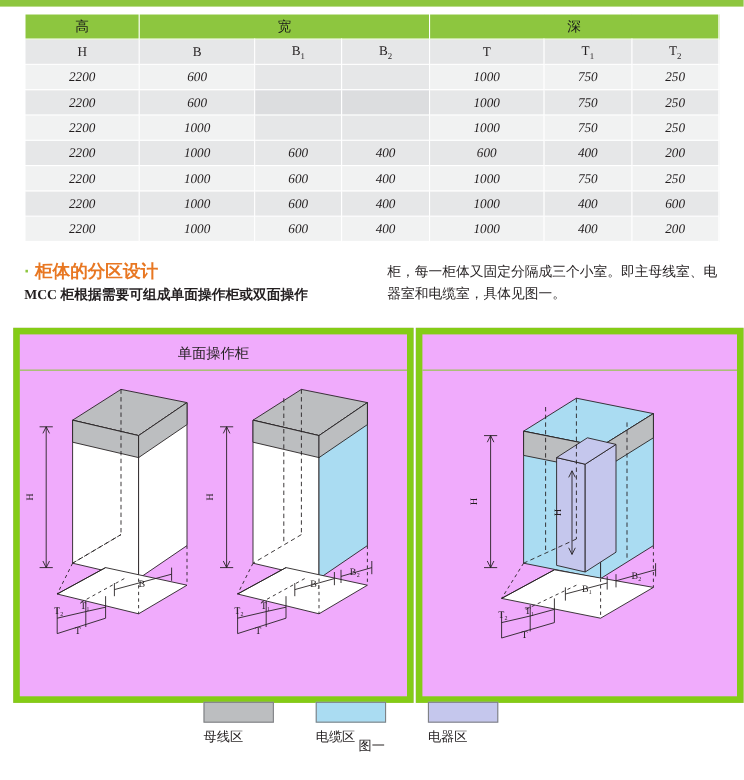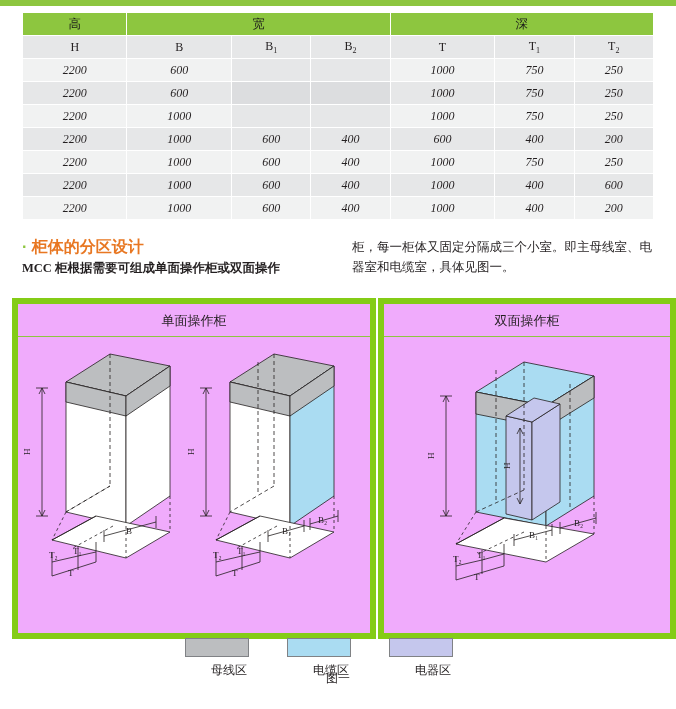--- a/index.html
+++ b/index.html
@@ -89,21 +89,21 @@
     font-family:"Liberation Serif", serif;
   }
   .panel-sep{
     position:absolute;left:0;top:32px;width:100%;height:1px;
     background:#8dc63f;
   }
   
   .legend{
     position:absolute;left:0;top:638px;width:676px;height:46px;
   }
-  .legend-item{position:absolute;text-align:right;}
+  .legend-item{position:absolute;text-align:left;}
   .swatch{
     width:62px;height:17px;border:1px solid #808285;margin:0 auto;
   }
   .legend-label{
     font-size:12px;margin-top:5px;font-family:"Liberation Serif", serif;
   }
   .fig-caption{
     position:absolute;left:0;top:670px;width:676px;text-align:center;
     font-size:12px;font-family:"Liberation Serif", serif;
   }
@@ -299,21 +299,20 @@
       <text x="219" y="250">T₁</text>
       <text x="214" y="272">T</text>
       <text x="264" y="230">B₁</text>
       <text x="300" y="219">B₂</text>
       <text x="236" y="441" opacity="0"></text>
     </g>
   </svg>
 </div>
 
 <div class="panel" id="panel-right">
-  <div class="panel-title">双面操作柜</div>
   <div class="panel-sep"></div>
 
   <svg width="284" height="294" viewBox="0 0 284 294">
     <g stroke="#231f20" fill="none" stroke-width="0.8">
 
       <polygon points="92,88 140,58 210,72 162,102" fill="#aadcf2" stroke="#231f20"></polygon>
 
       <polygon points="92,88 162,102 162,222 92,208" fill="#aadcf2" stroke="#231f20"></polygon>
 
       <polygon points="162,102 210,72 210,192 162,222" fill="#aadcf2" stroke="#231f20"></polygon>

